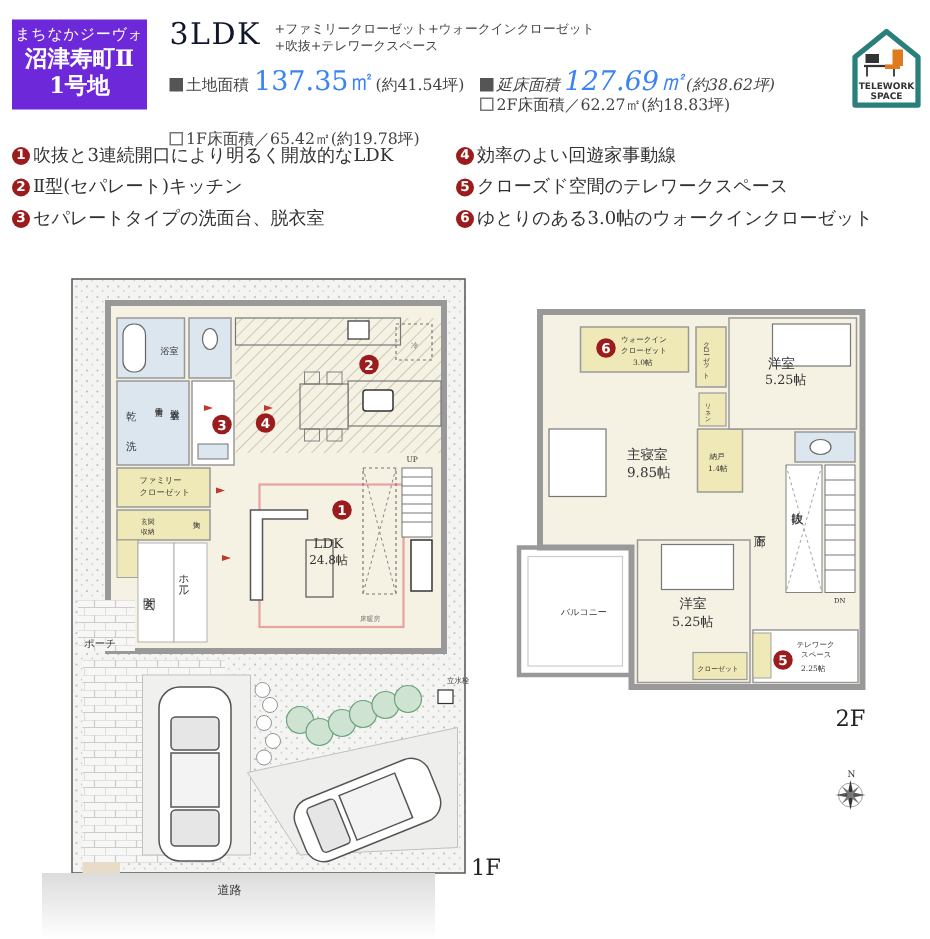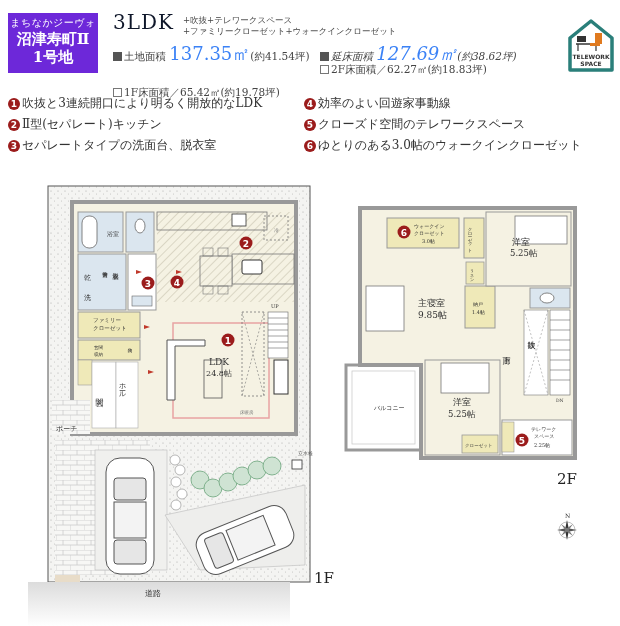--- a/index.html
+++ b/index.html
@@ -32,22 +32,22 @@
 <body>
 
 <div class="abs lot-badge">
   <div class="l1">まちなかジーヴォ</div>
   <div class="l2">沼津寿町Ⅱ</div>
   <div class="l3">1号地</div>
 </div>
 
 <div class="abs plan-type">3LDK</div>
 <div class="abs plan-extras">
+  <div>+ファミリークローゼット+ウォークインクローゼット</div>
   <div>+吹抜+テレワークスペース</div>
-  <div>+ファミリークローゼット+ウォークインクローゼット</div>
 </div>
 
 <div class="abs area-row" style="left:113px; top:42px;">
   <span class="sq filled"></span><span>土地面積</span>
   <span class="big">137.35㎡</span><span>(約41.54坪)</span>
 </div>
 <div class="abs area-row" style="left:320px; top:42px;font-style:italic;">
   <span class="sq filled"></span><span>延床面積</span>
   <span class="big">127.69㎡</span><span>(約38.62坪)</span>
 </div>

